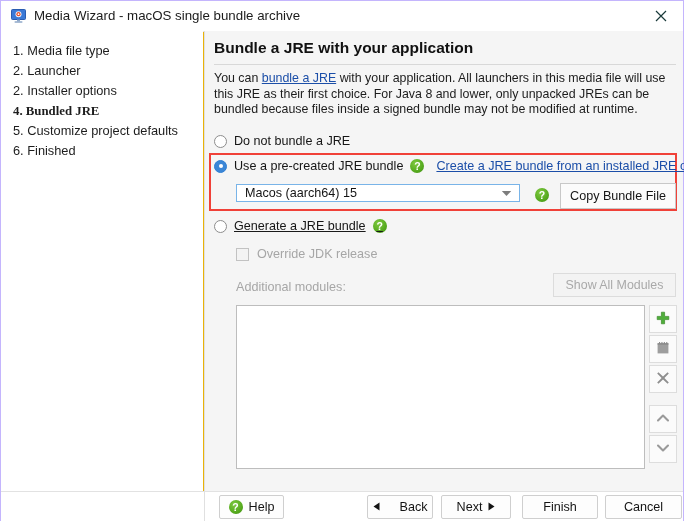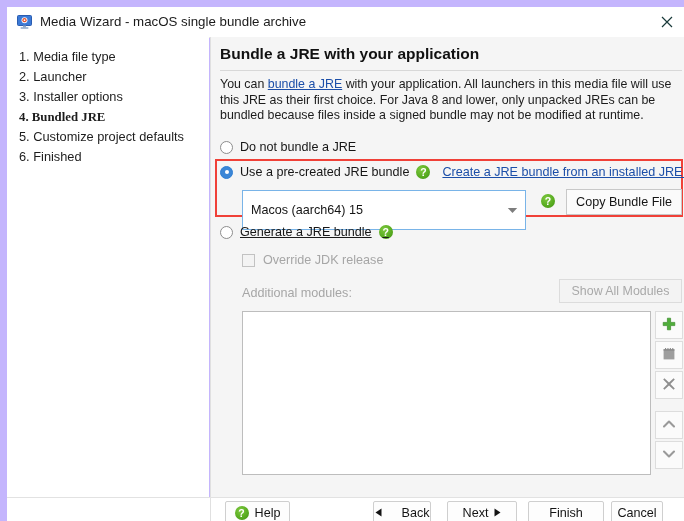--- a/index.html
+++ b/index.html
@@ -4,21 +4,21 @@
 <style>
   html,body{margin:0;padding:0;background:#ffffff;}
   body{
     width:684px;height:521px;overflow:hidden;
     font-family:"Liberation Sans","DejaVu Sans",sans-serif;
     font-size:12.5px;color:#1a1a1a;
     -webkit-font-smoothing:antialiased;
   }
   .window{
     position:relative;width:684px;height:521px;box-sizing:border-box;
-    border:7px solid #c4b5fd;background:#c4b5fd;
+    border:1px solid #c4b5fd;background:#eab308;
   }
 
   
   .titlebar{
     position:absolute;left:0;top:0;width:682px;height:30px;
     background:#ffffff;border-bottom:1px solid #e4e4e4;
   }
   .title-icon{
     position:absolute;left:10px;top:8px;width:15px;height:14px;
   }
@@ -88,21 +88,21 @@
 
   
   .highlight-box{
     position:absolute;left:4px;top:122px;width:468px;height:58px;
     border:2.5px solid #f04138;box-sizing:border-box;background:transparent;
     pointer-events:none;
   }
 
   
   .combo{
-    position:absolute;left:31px;top:153px;width:284px;height:40px;
+    position:absolute;left:31px;top:153px;width:284px;height:18px;
     box-sizing:border-box;border:1.6px solid #79b4e8;background:#ffffff;
     display:flex;align-items:center;
   }
   .combo-value{
     padding-left:8px;font-size:12.6px;color:#141414;flex:1 1 auto;white-space:nowrap;
   }
   .combo-arrow{
     width:26px;height:100%;display:flex;align-items:center;justify-content:center;
   }
   .combo-help{position:absolute;left:330px;top:157px;}
@@ -153,24 +153,24 @@
   .bottombar .split{
     position:absolute;left:203px;top:0;width:1px;height:30px;background:#e0e0e0;
   }
   .btn{
     position:absolute;top:3px;height:24px;box-sizing:border-box;
     border:1px solid #cfcfcf;background:#fdfdfd;border-radius:2px;
     display:flex;align-items:center;justify-content:center;gap:6px;
     font-size:12.6px;color:#141414;white-space:nowrap;
   }
   #btn-help{left:218px;width:65px;}
-  #btn-back{left:366px;width:58px;gap:20px;}
+  #btn-back{left:366px;width:66px;gap:20px;}
   #btn-next{left:440px;width:70px;}
   #btn-finish{left:521px;width:76px;}
-  #btn-cancel{left:604px;width:52px;}
+  #btn-cancel{left:604px;width:77px;}
   .tri{font-size:9px;line-height:9px;color:#111;}
 </style>
 </head>
 <body>
 
 <div class="window">
 
   <div class="titlebar">
     <span class="title-icon">
       <svg width="15" height="14" viewBox="0 0 15 14">
@@ -187,21 +187,21 @@
       <svg width="12" height="12" viewBox="0 0 12 12">
         <path d="M1 1 L11 11 M11 1 L1 11" stroke="#1a3a3a" stroke-width="1.2" fill="none"></path>
       </svg>
     </div>
   </div>
 
   <div class="sidebar">
     <div class="steps">
       <div class="step">1. Media file type</div>
       <div class="step">2. Launcher</div>
-      <div class="step">3. Installer options</div>
+      <div class="step">2. Installer options</div>
       <div class="step current">4. Bundled JRE</div>
       <div class="step">5. Customize project defaults</div>
       <div class="step">6. Finished</div>
     </div>
   </div>
 
   <div class="panel">
 
     <div class="panel-heading">Bundle a JRE with your application</div>
     <div class="panel-rule"></div>

